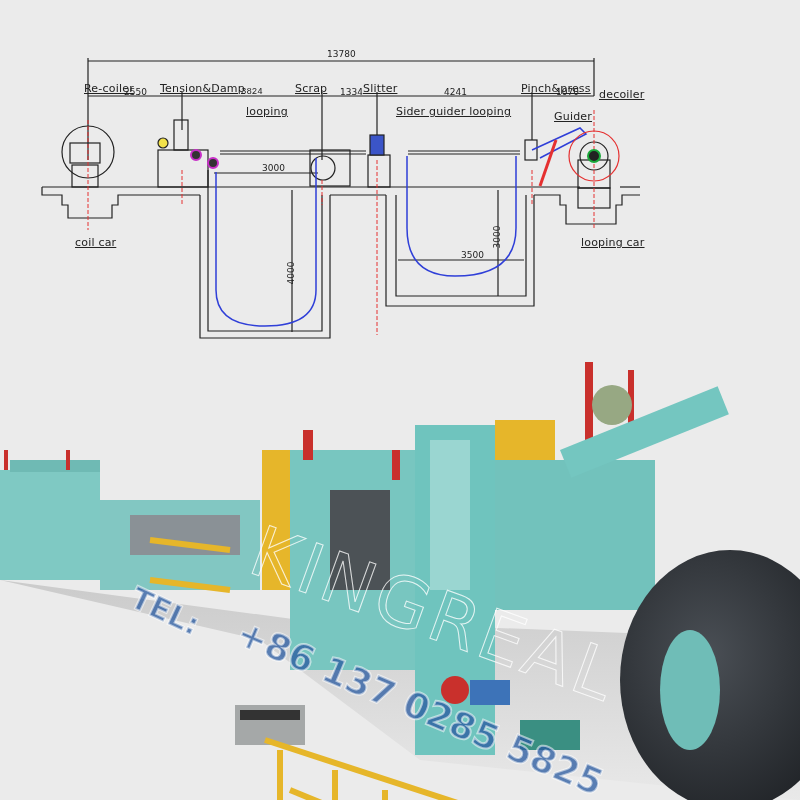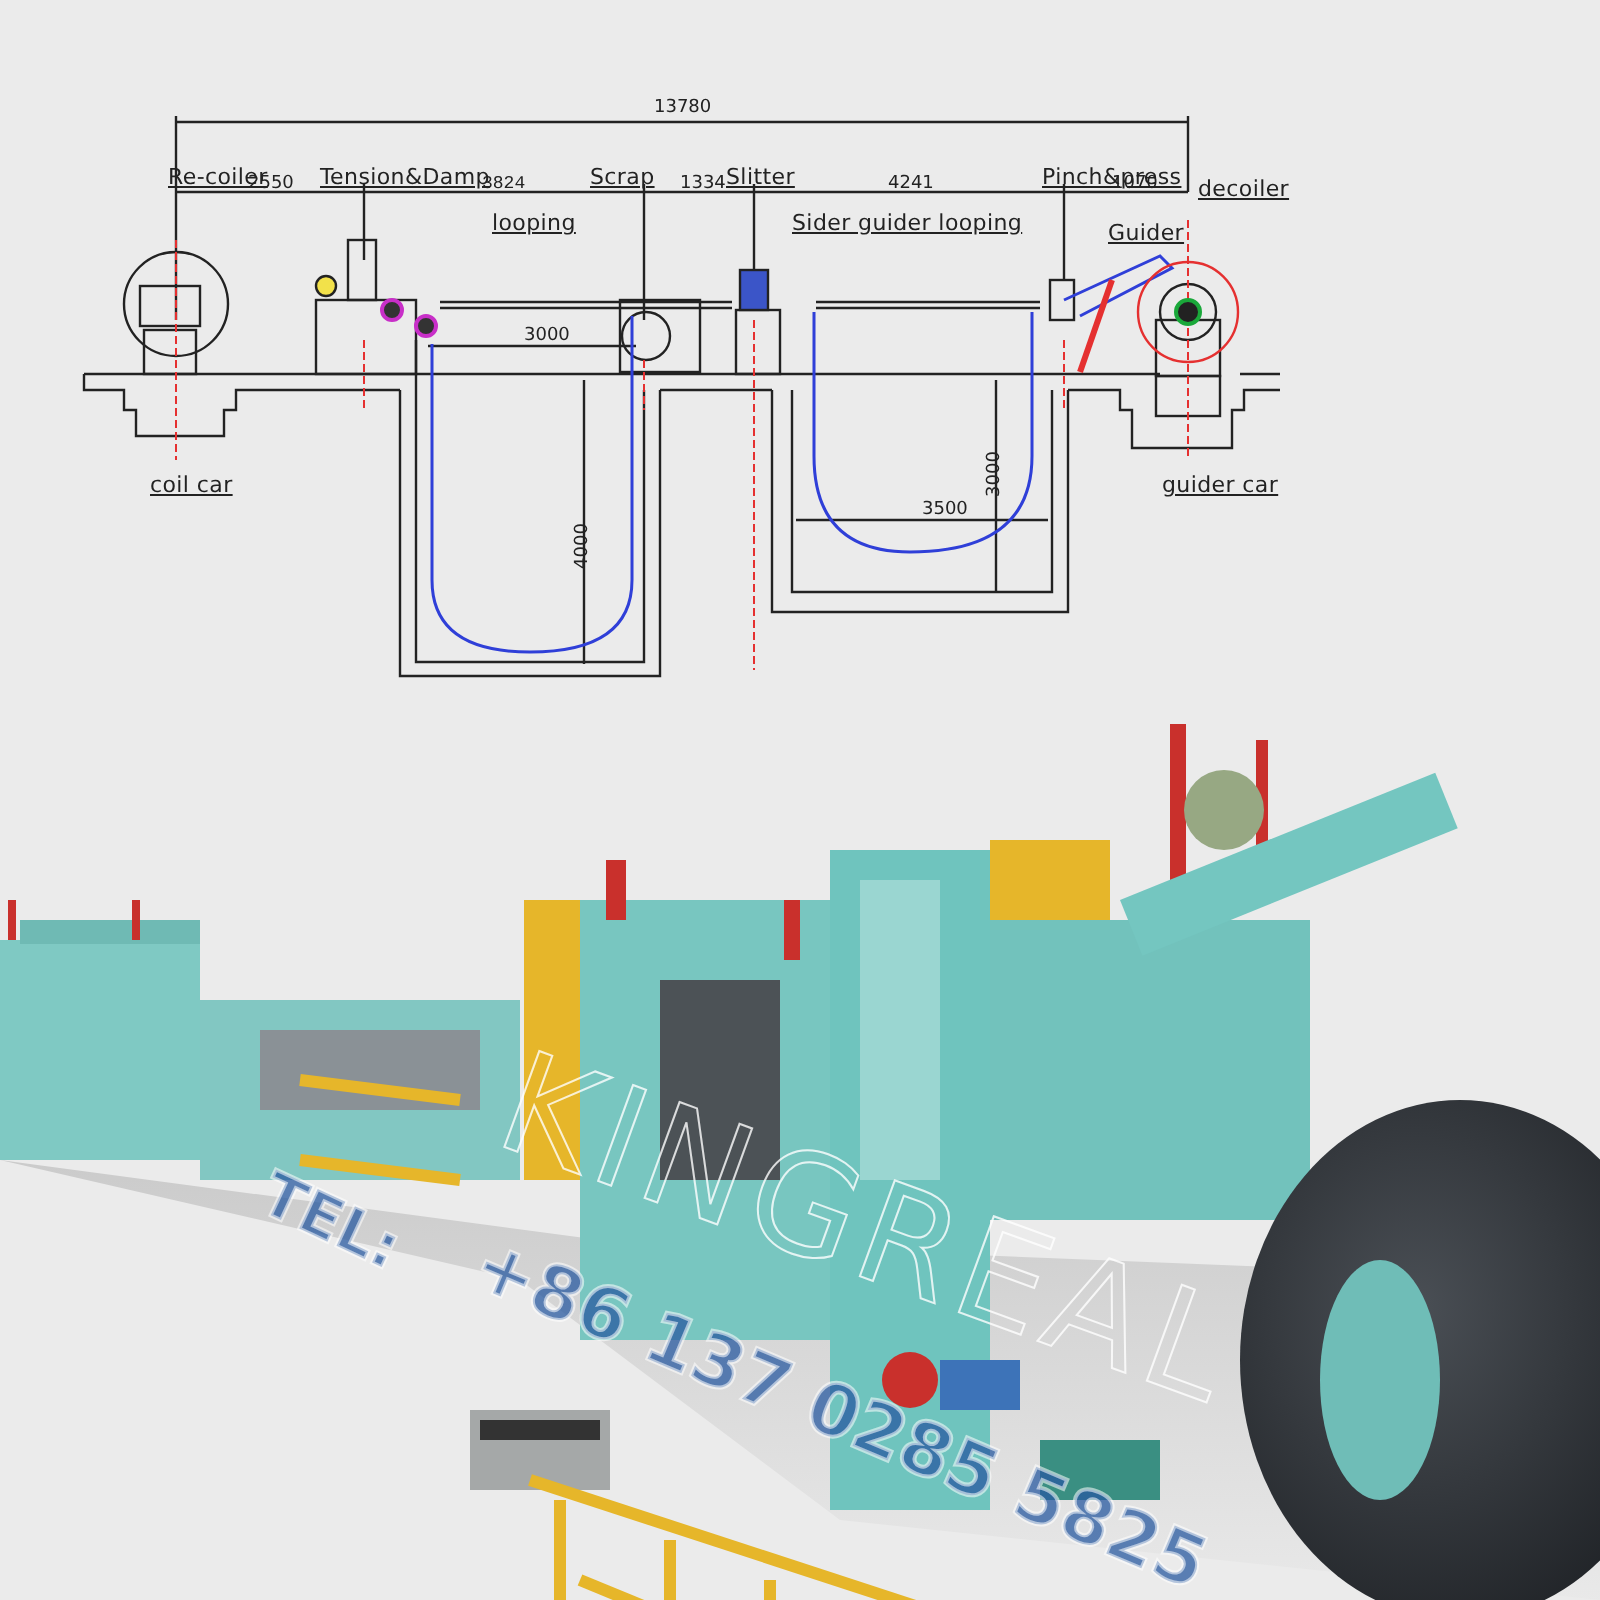--- a/index.html
+++ b/index.html
@@ -104,21 +104,21 @@
   <span class="dim" style="left:340px;top:87px;">1334</span>
   <span class="lbl" style="left:363px;top:82px;">Slitter</span>
   <span class="dim" style="left:444px;top:87px;text-align:center;">4241</span>
   <span class="lbl" style="left:521px;top:82px;">Pinch&amp;press</span>
   <span class="dim" style="left:556px;top:87px;">1070</span>
   <span class="lbl" style="left:599px;top:88px;">decoiler</span>
   <span class="lbl" style="left:246px;top:105px;">looping</span>
   <span class="lbl" style="left:396px;top:105px;">Sider guider looping</span>
   <span class="lbl" style="left:554px;top:110px;">Guider</span>
   <span class="lbl" style="left:75px;top:236px;">coil car</span>
-  <span class="lbl" style="left:581px;top:236px;">guider car</span>
+  <span class="lbl" style="left:581px;top:236px;">looping car</span>
   <span class="dim" style="left:262px;top:163px;">3000</span>
   <span class="dim" style="left:280px;top:268px;transform:rotate(-90deg);">4000</span>
   <span class="dim" style="left:461px;top:250px;">3500</span>
   <span class="dim" style="left:486px;top:232px;transform:rotate(-90deg);">3000</span>
 </div>
 
 <div id="photo">
   <svg width="800" height="460" viewBox="0 0 800 460">
     <defs>
       <linearGradient id="fl" x1="0" y1="0" x2="0" y2="1">

